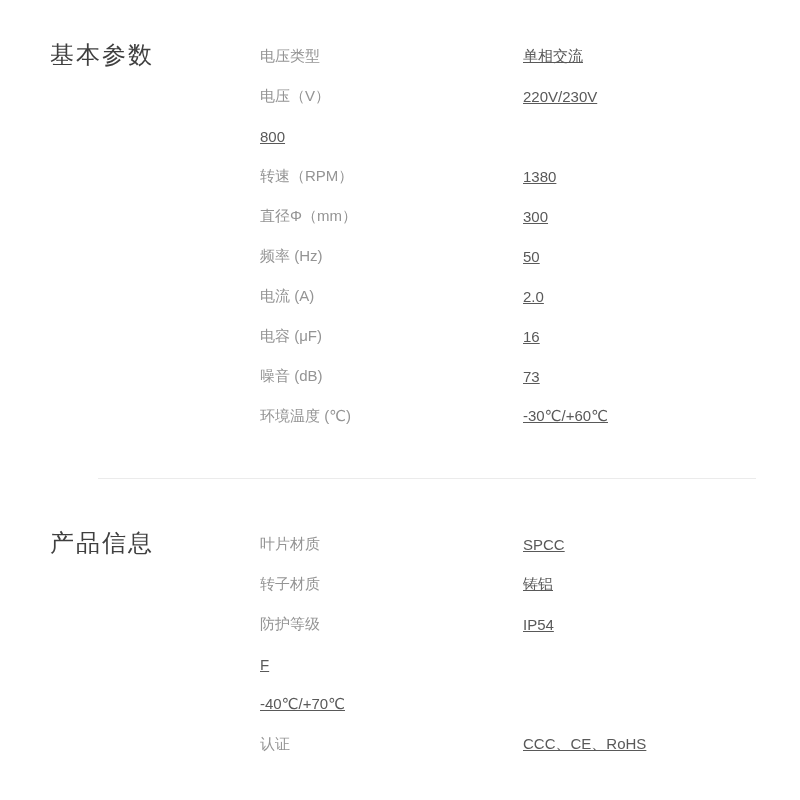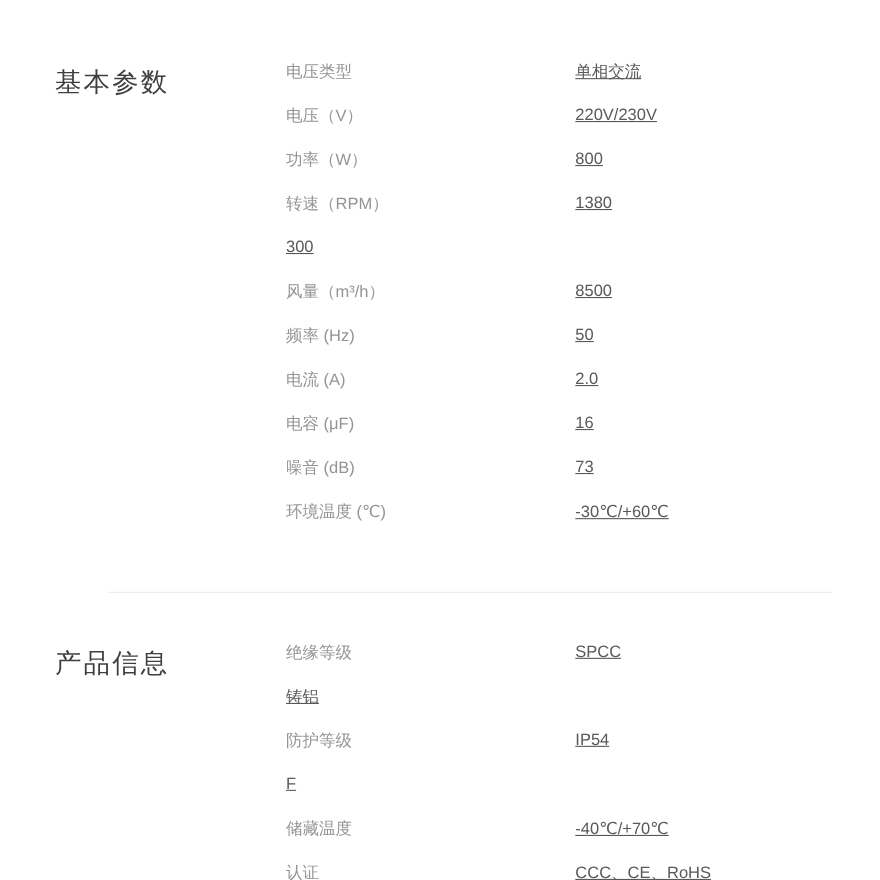--- a/index.html
+++ b/index.html
@@ -5,41 +5,42 @@
     * { box-sizing: border-box; margin: 0; padding: 0; }
     html, body {
       width: 800px;
       background: var(--background, #ffffff);
       font-family: "Liberation Sans", "DejaVu Sans", sans-serif;
     }
     .page {
       width: 800px;
       height: 800px;
       background: var(--background, #ffffff);
-      padding-top: 56px;
+      padding-top: 36px;
       padding-left: 50px;
       overflow: hidden;
     }
     .spec-section {
       display: flex;
       align-items: flex-start;
     }
     .section-title {
       width: 210px;
       flex: 0 0 210px;
       padding-top: 3px;
       font-size: 24px;
       font-weight: 400;
       letter-spacing: 2px;
       color: var(--section-title, #3f3f3f);
     }
     .rows { flex: 1; }
     .row {
       height: 40px;
       display: flex;
+      align-items: center;
     }
     .label {
       width: 263px;
       flex: 0 0 263px;
       font-size: 15px;
       color: var(--label, #949494);
     }
     .value {
       font-size: 15px;
       color: var(--value, #595959);
@@ -62,33 +63,29 @@
     <div class="rows">
       <div class="row">
         <span class="label">电压类型</span>
         <span class="value">单相交流</span>
       </div>
       <div class="row">
         <span class="label">电压（V）</span>
         <span class="value">220V/230V</span>
       </div>
       <div class="row">
-        <span class="label">功率（W）</span>
         <span class="value">800</span>
       </div>
       <div class="row">
         <span class="label">转速（RPM）</span>
         <span class="value">1380</span>
       </div>
       <div class="row">
+        <span class="label">直径Φ（mm）</span>
         <span class="value">300</span>
-      </div>
-      <div class="row">
-        <span class="label">风量（m³/h）</span>
-        <span class="value">8500</span>
       </div>
       <div class="row">
         <span class="label">频率 (Hz)</span>
         <span class="value">50</span>
       </div>
       <div class="row">
         <span class="label">电流 (A)</span>
         <span class="value">2.0</span>
       </div>
       <div class="row">
@@ -105,35 +102,35 @@
       </div>
     </div>
   </section>
 
   <div class="divider"></div>
 
   <section class="spec-section section-2">
     <h2 class="section-title">产品信息</h2>
     <div class="rows">
       <div class="row">
-        <span class="label">绝缘等级</span>
+        <span class="label">叶片材质</span>
         <span class="value">SPCC</span>
       </div>
       <div class="row">
+        <span class="label">转子材质</span>
         <span class="value">铸铝</span>
       </div>
       <div class="row">
         <span class="label">防护等级</span>
         <span class="value">IP54</span>
       </div>
       <div class="row">
         <span class="value">F</span>
       </div>
       <div class="row">
-        <span class="label">储藏温度</span>
         <span class="value">-40℃/+70℃</span>
       </div>
       <div class="row">
         <span class="label">认证</span>
         <span class="value">CCC、CE、RoHS</span>
       </div>
     </div>
   </section>
 
 </div>

